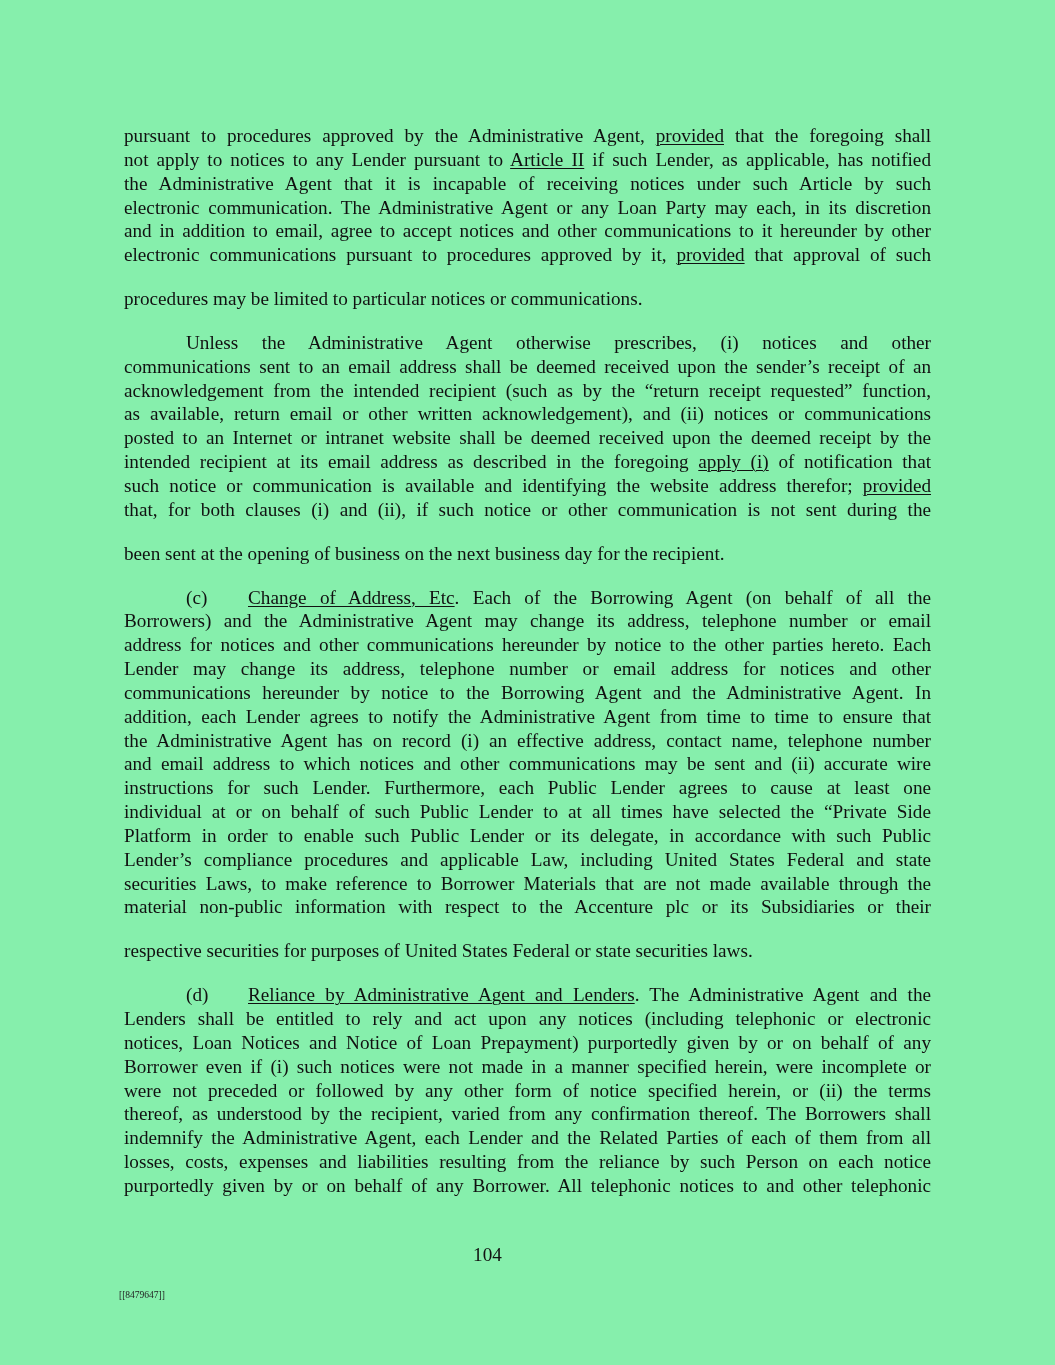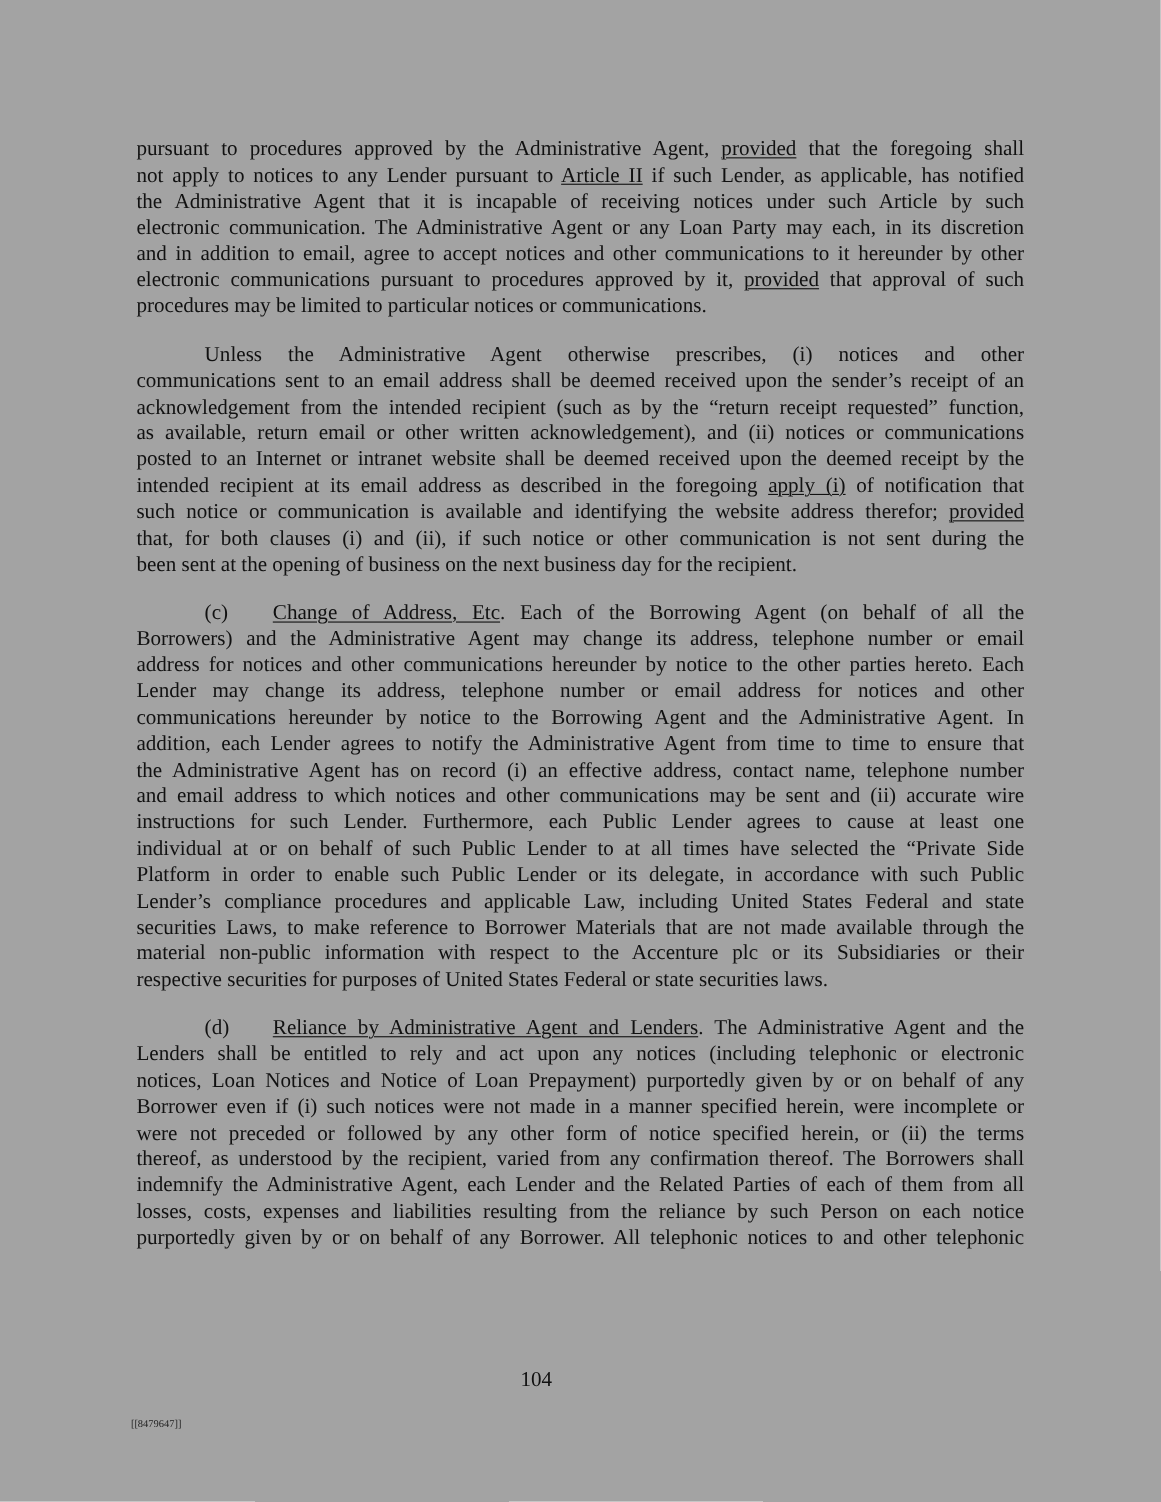--- a/index.html
+++ b/index.html
@@ -1,30 +1,30 @@
 <!DOCTYPE html>
 <html><head>
 <meta charset="utf-8">
 <style>
   html, body { margin: 0; padding: 0; background: #ffffff; }
   body { width: 1055px; height: 1365px; position: relative; overflow: hidden; }
   .page {
-    position: absolute; left: 0; top: 0; width: 1055px; height: 1365px; background: #a3a3a3;
+    position: absolute; left: 0; top: 0; width: 1055px; height: 1365px; background: #86efac;
   }
   .body-text {
     position: absolute; left: 124px; top: 124px; width: 807px;
     font-family: "Liberation Serif", serif;
     font-size: 19.2px; line-height: 23.85px; color: #111;
   }
   .para { margin: 0 0 20px 0; }
   .line {
     display: block; text-align: justify; text-align-last: justify;
     white-space: nowrap; height: 23.85px; overflow: visible;
   }
-  .line.last { text-align: center; text-align-last: left; }
+  .line.last { text-align: center; text-align-last: left; margin-top: 20px; }
   .u { text-decoration: underline; text-underline-offset: 2px; text-decoration-thickness: 1px; }
   .indent { display: inline-block; width: 62px; }
   .lbl { display: inline-block; width: 62px; }
   .page-number {
     position: absolute; left: 0; width: 975px; top: 1244px; text-align: center;
     font-family: "Liberation Serif", serif; font-size: 19.2px; color: #111;
   }
   .doc-id {
     position: absolute; left: 119px; top: 1290px;
     font-family: "Liberation Serif", serif; font-size: 9.5px; color: #222;

